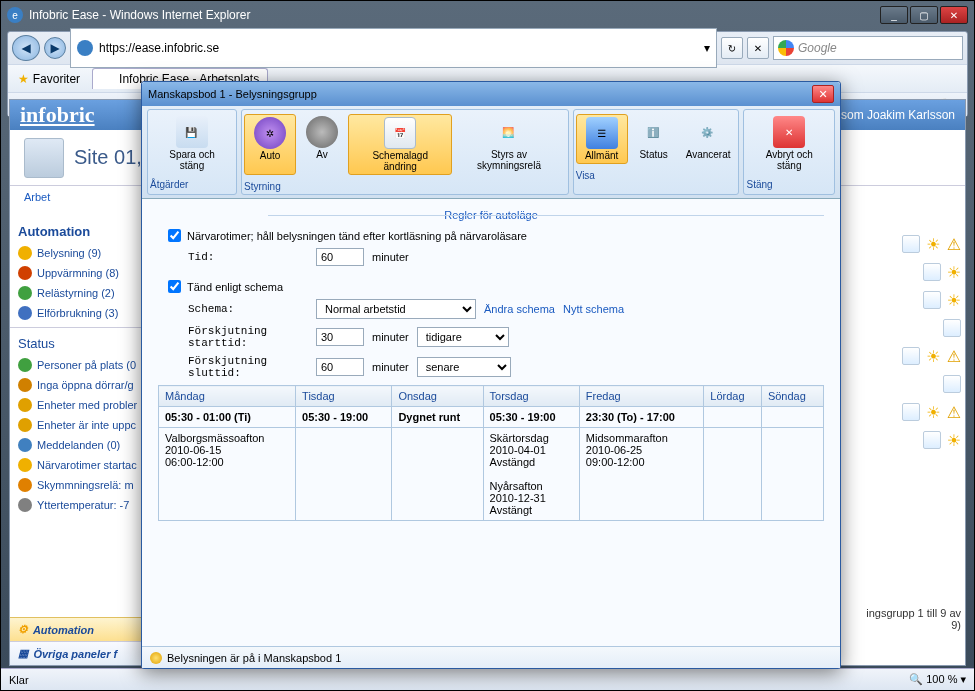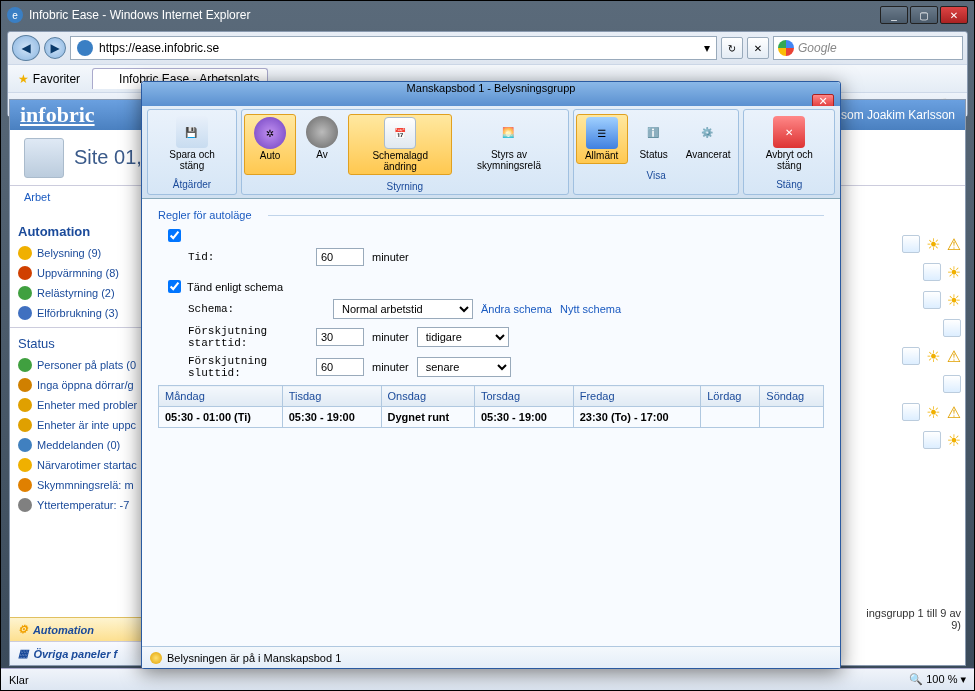--- a/index.html
+++ b/index.html
@@ -8,21 +8,21 @@
 .window { position: absolute; top: 0; left: 0; width: 975px; height: 691px; background: linear-gradient(#5a6a7a, #3a4a5a); border: 1px solid #000; }
 .titlebar { height: 28px; display: flex; align-items: center; padding: 0 6px; color: #fff; font-size: 12px; }
 .titlebar .favicon { width: 16px; height: 16px; background: #3a7fc4; border-radius: 50%; margin-right: 6px; display:flex;align-items:center;justify-content:center;font-size:10px;color:#fff; }
 .winbtns { margin-left: auto; display: flex; gap: 2px; }
 .winbtn { width: 28px; height: 18px; background: linear-gradient(#6a7a8a,#4a5a6a); border: 1px solid #222; border-radius: 2px; display:flex;align-items:center;justify-content:center;font-size:10px;color:#fff;cursor:pointer; }
 .winbtn.close { background: linear-gradient(#d44,#a22); }
 
 .browser-chrome { background: linear-gradient(#e8eef6,#d0dae8); border: 1px solid #8a9ab0; margin: 2px 6px; border-radius: 3px; }
 .navrow { height: 32px; display: flex; align-items: center; padding: 3px 4px; gap: 4px; }
 .navbtn { width: 28px; height: 26px; border-radius: 50%; background: radial-gradient(#cfe3f7,#8ab5e0); border: 1px solid #5a7fa0; display:flex;align-items:center;justify-content:center;color:#0a3a6a; font-size:12px;cursor:pointer; }
-.addr { flex: 1; background: #fff; border: 1px solid #9ab; height: 24px; display: flex; align-items: center; padding: 0 6px; font-size: 12px; justify-content: space-between; }
+.addr { flex: 1; background: #fff; border: 1px solid #9ab; height: 40px; display: flex; align-items: center; padding: 0 6px; font-size: 12px; justify-content: space-between; }
 .addr .eicon{width:16px;height:16px;background:#3a7fc4;border-radius:50%;margin-right:6px;}
 .search { width: 190px; background: #fff; border: 1px solid #9ab; height: 24px; display:flex;align-items:center;padding:0 4px;font-size:12px;gap:4px; }
 .search .g{width:16px;height:16px;background:conic-gradient(#4285f4 0 25%,#ea4335 0 50%,#fbbc05 0 75%,#34a853 0);border-radius:50%;}
 .smallbtn{width:22px;height:22px;border:1px solid #9ab;background:linear-gradient(#fff,#e4ecf5);border-radius:2px;display:flex;align-items:center;justify-content:center;font-size:10px;cursor:pointer;}
 
 .favrow { height: 28px; display: flex; align-items: center; padding: 0 4px; font-size: 12px; gap: 6px; background: linear-gradient(#f5f8fc,#e4ecf5); border-top:1px solid #cdd8e8; }
 .fav{display:flex;align-items:center;gap:4px;padding:2px 6px;cursor:pointer;}
 .star{color:#f0b000;}
 .tab{background:#fff;border:1px solid #aac;border-bottom:none;padding:3px 8px;display:flex;align-items:center;gap:4px;border-radius:3px 3px 0 0;}
 .toolrow{height:24px;display:flex;align-items:center;justify-content:flex-end;gap:6px;padding:0 6px;font-size:11px;background:linear-gradient(#eef3fa,#dde6f2);border-top:1px solid #cdd8e8;}
@@ -45,33 +45,33 @@
 .pfbtn2{padding:5px 8px;background:linear-gradient(#f8faff,#e6eef8);border-top:1px solid #ccd;display:flex;align-items:center;gap:5px;font-weight:bold;color:#1a4a9a;font-style:italic;cursor:pointer;}
 
 .rightcol{position:absolute;top:130px;right:0;width:110px;bottom:30px;display:flex;flex-direction:column;gap:8px;padding:4px;}
 .ricon{height:20px;display:flex;align-items:center;justify-content:flex-end;gap:6px;}
 .ric{width:18px;height:18px;border:1px solid #bcd;background:linear-gradient(#fff,#def);border-radius:2px;}
 
 .statusbar{position:absolute;bottom:0;left:0;right:0;height:22px;background:linear-gradient(#f0f4fa,#dde6f2);border-top:1px solid #aac;display:flex;align-items:center;font-size:11px;padding:0 8px;justify-content:space-between;}
 
 
 .modal-overlay{position:absolute;top:80px;left:140px;width:700px;height:588px;background:#f8fbff;border:1px solid #2a5aa0;border-radius:3px;box-shadow:0 4px 20px rgba(0,0,0,0.5);display:flex;flex-direction:column;}
-.modal-title{height:24px;background:linear-gradient(#8ab8e8,#5a90d0);display:flex;align-items:center;padding:0 6px;font-size:11px;color:#000;border-radius:3px 3px 0 0;flex-direction:column;}
+.modal-title{height:24px;background:linear-gradient(#8ab8e8,#5a90d0);display:flex;align-items:center;padding:0 6px;font-size:11px;color:#000;border-radius:3px 3px 0 0;}
 .modal-title .closebtn{margin-left:auto;width:22px;height:18px;background:linear-gradient(#f88,#d33);border:1px solid #a22;border-radius:2px;color:#fff;display:flex;align-items:center;justify-content:center;cursor:pointer;font-size:11px;}
 
 .ribbon{display:flex;background:linear-gradient(#e4eef8,#d0e0f0);border-bottom:1px solid #8ab;padding:3px;}
 .ribgroup{border:1px solid #a0c0e0;border-radius:3px;margin:0 2px;background:linear-gradient(#eaf2fb,#d6e6f6);display:flex;flex-direction:column;}
 .ribitems{display:flex;padding:4px 2px;}
 .ribbtn{display:flex;flex-direction:column;align-items:center;justify-content:flex-start;padding:2px 6px;font-size:10px;text-align:center;cursor:pointer;border-radius:3px;min-width:52px;}
 .ribbtn.active{background:linear-gradient(#ffe8a0,#ffc850);border:1px solid #e0a020;}
 .ribbtn .ribicon{width:32px;height:32px;margin-bottom:1px;display:flex;align-items:center;justify-content:center;border-radius:4px;}
-.riblabel{text-align:center;font-size:10px;padding:2px;color:#1a4a9a;}
+.riblabel{text-align:left;font-size:10px;padding:2px;color:#1a4a9a;}
 
 .modal-body{flex:1;padding:10px 16px;font-size:11px;overflow:auto;}
-.section-title{color:#1a5ac0;font-size:11px;margin-bottom:8px;position:relative;}
+.section-title{color:#1a5ac0;font-size:11px;margin-bottom:8px;position:relative;text-align:center;}
 .section-title:after{content:"";position:absolute;left:110px;right:0;top:50%;border-top:1px solid #c0d4ea;}
 .row{display:flex;align-items:center;gap:8px;margin:6px 0 6px 30px;}
 .row label{width:120px;font-family:Liberation Mono, monospace;}
 .chk{display:flex;align-items:center;gap:6px;margin:4px 0 4px 10px;}
 .chk input{margin:0;}
 input[type=text].short{width:48px;border:1px solid #9ab;padding:2px 4px;font-size:11px;}
 select.sel{border:1px solid #9ab;padding:2px 4px;font-size:11px;background:#fff;}
 .link{color:#1a5ac0;cursor:pointer;}
 
 .sched-title{font-weight:bold;margin:12px 0 4px 10px;}
@@ -322,34 +322,35 @@
         </div>
         <div class="riblabel">Stäng</div>
       </div>
     </div>
 
     <div class="modal-body">
       <div class="section-title">Regler för autoläge</div>
 
       <div class="chk">
         <input type="checkbox" checked="" style="">
+        <span>Närvarotimer; håll belysningen tänd efter kortläsning på närvaroläsare</span>
       </div>
       <div class="row">
         <label>Tid:</label>
         <input type="text" class="short" value="60" style="">
         <span>minuter</span>
       </div>
 
       <div class="chk" style="margin-top:14px;">
         <input type="checkbox" checked="" style="">
         <span>Tänd enligt schema</span>
       </div>
       <div class="row">
         <label>Schema:</label>
-        <select class="sel" style="width:140px;margin-left:17px;"><option>Normal arbetstid</option></select>
+        <select class="sel" style="width:160px;"><option>Normal arbetstid</option></select>
         <span class="link">Ändra schema</span>
         <span class="link">Nytt schema</span>
       </div>
       <div class="row">
         <label>Förskjutning starttid:</label>
         <input type="text" class="short" value="30" style="">
         <span>minuter</span>
         <select class="sel" style="width:92px;"><option>tidigare</option></select>
       </div>
       <div class="row">
@@ -374,20 +375,39 @@
         <tbody>
           <tr id="sched-times">
               <td class="bold">05:30 - 01:00 (Ti)</td>
               <td class="bold">05:30 - 19:00</td>
               <td class="bold">Dygnet runt</td>
               <td class="bold">05:30 - 19:00</td>
               <td class="bold">23:30 (To) - 17:00</td>
               <td class="bold"></td>
               <td class="bold"></td>
             </tr>
+          <tr id="sched-notes">
+              <td style="white-space: pre-line;">Valborgsmässoafton
+2010-06-15
+06:00-12:00</td>
+              <td style="white-space: pre-line;"></td>
+              <td style="white-space: pre-line;"></td>
+              <td style="white-space: pre-line;">Skärtorsdag
+2010-04-01
+Avstängd
+
+Nyårsafton
+2010-12-31
+Avstängt</td>
+              <td style="white-space: pre-line;">Midsommarafton
+2010-06-25
+09:00-12:00</td>
+              <td style="white-space: pre-line;"></td>
+              <td style="white-space: pre-line;"></td>
+            </tr>
         </tbody>
       </table>
     </div>
 
     <div class="modal-status">
       <span class="bulb"></span>
       <span>Belysningen är på i Manskapsbod 1</span>
     </div>
   </div>
 </div>

